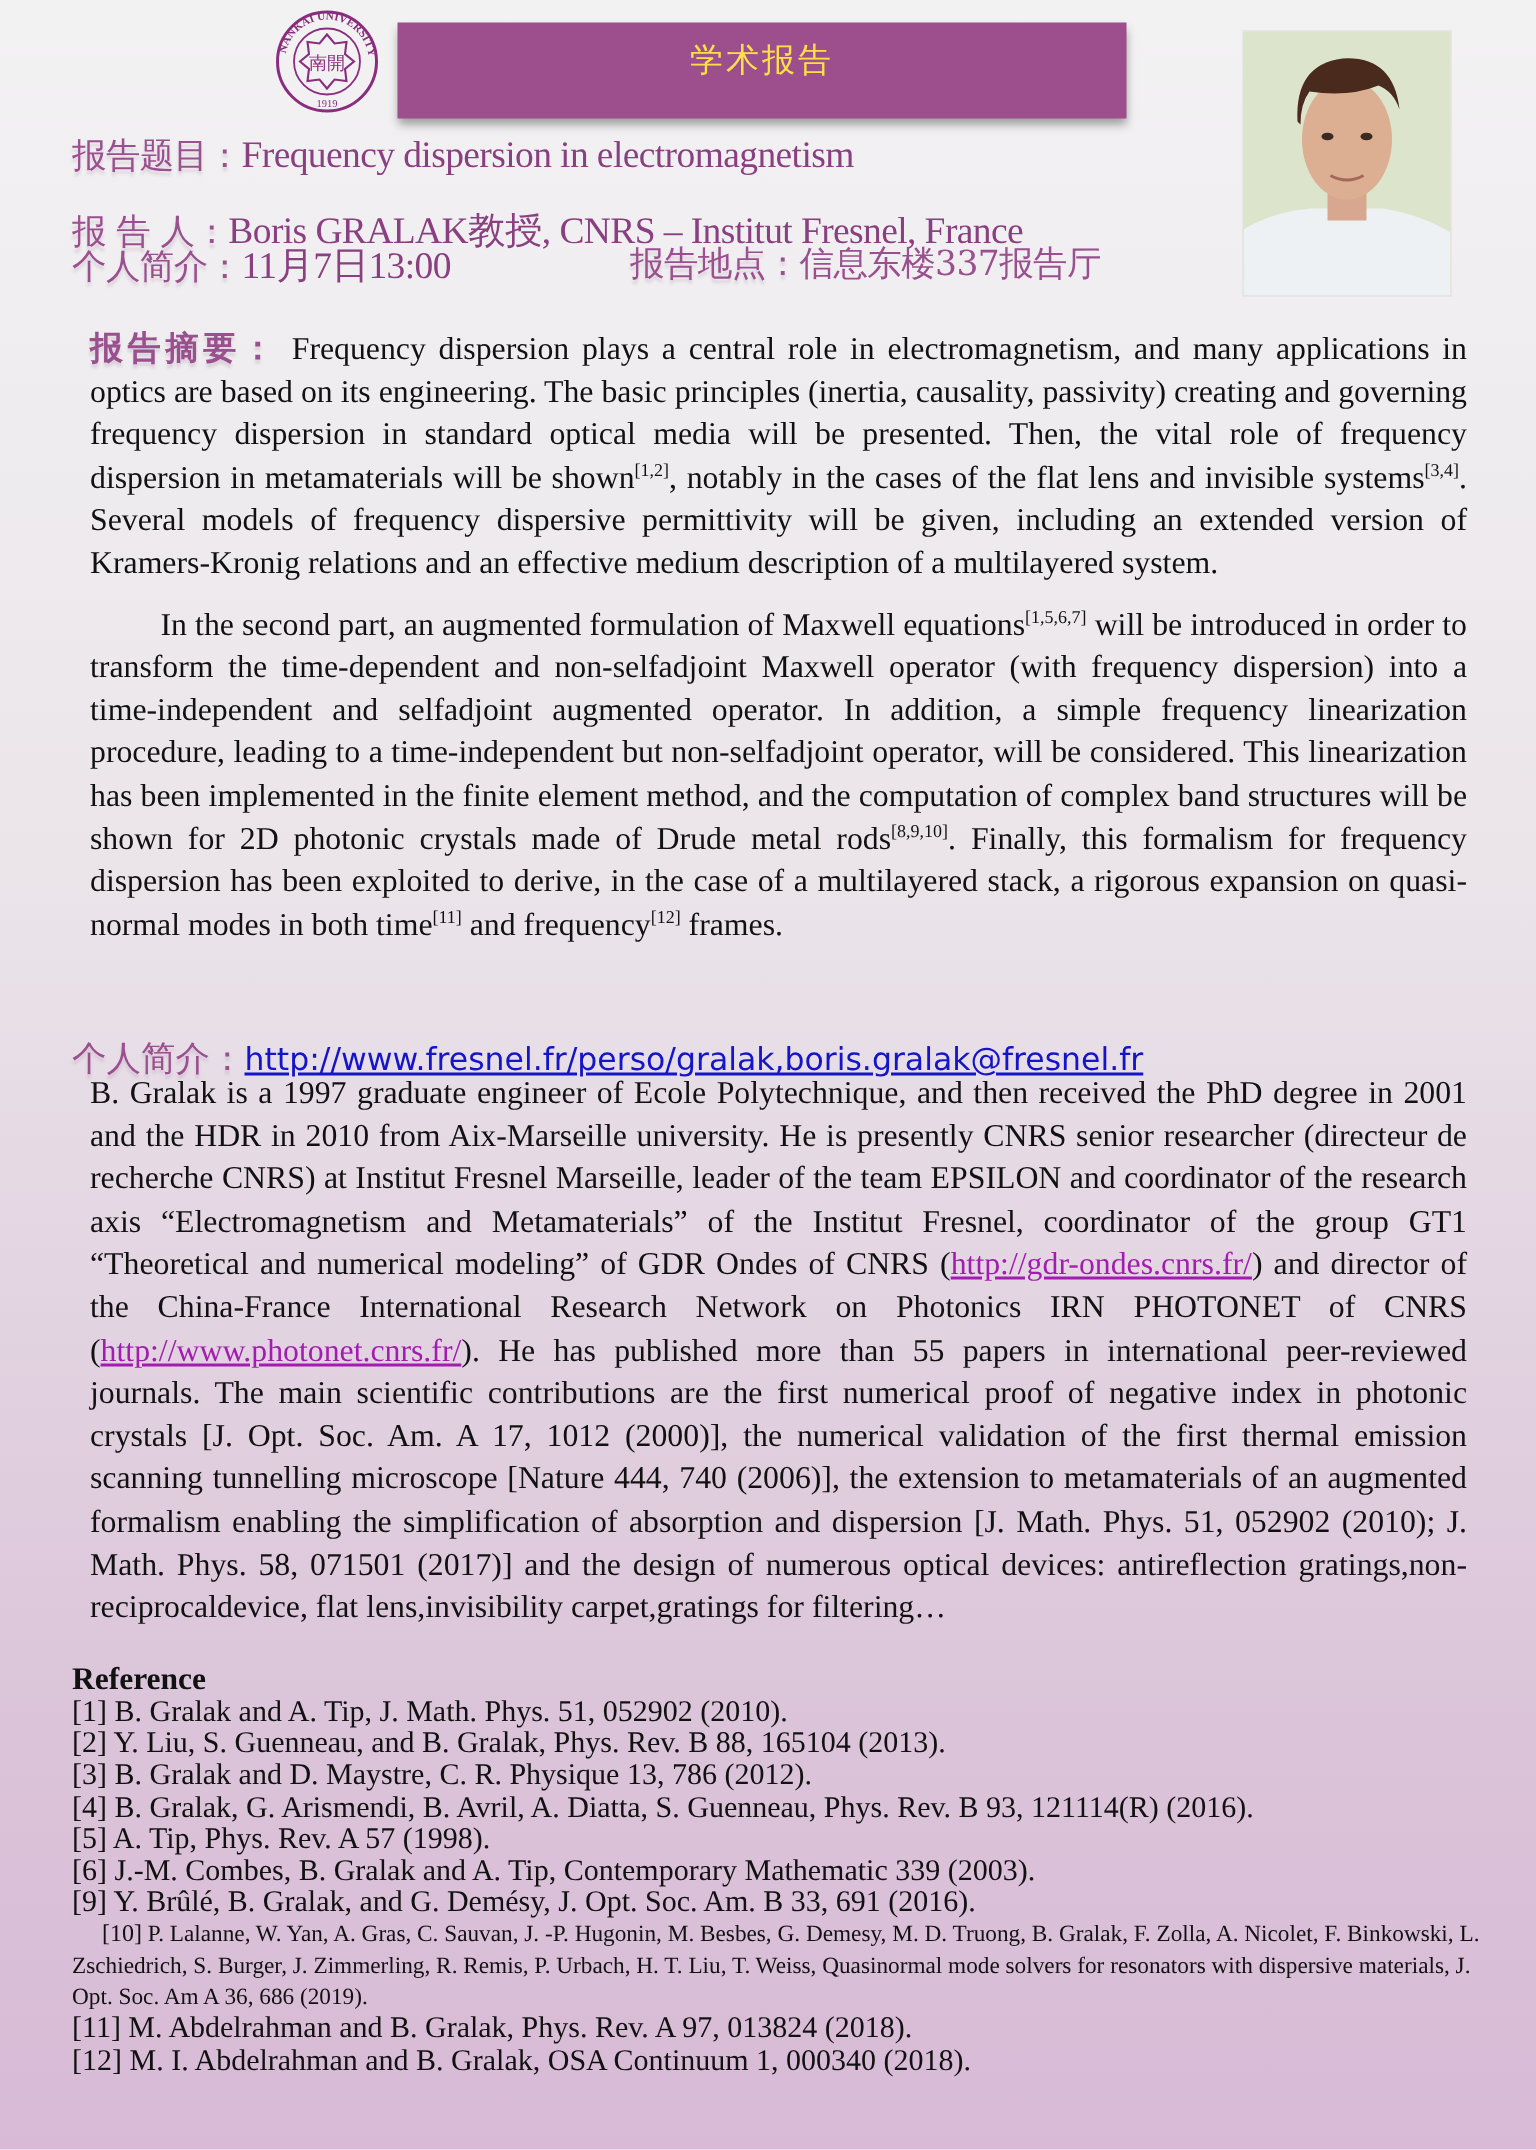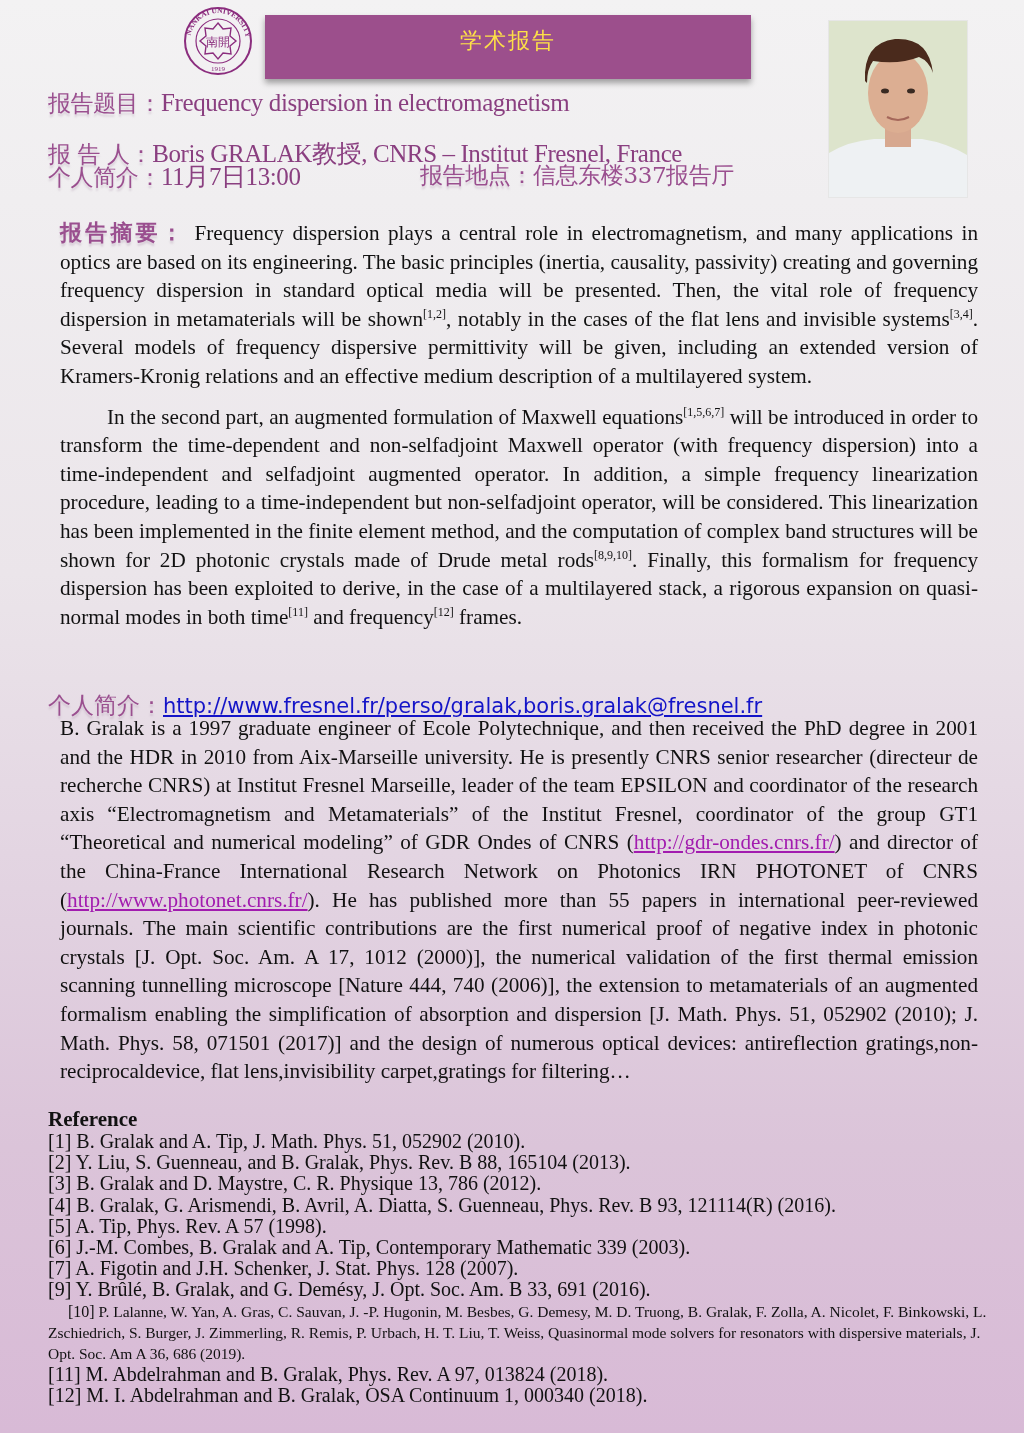--- a/index.html
+++ b/index.html
@@ -107,18 +107,17 @@
 </div>
 
 <div class="refs">
   <div class="ref-title">Reference</div>
   <div class="ref"><span>[1]</span><span> B. Gralak and A. Tip, J. Math. Phys. 51, 052902 (2010).</span></div>
   <div class="ref"><span>[2]</span><span> Y. Liu, S. Guenneau, and B. Gralak, Phys. Rev. B 88, 165104 (2013).</span></div>
   <div class="ref"><span>[3]</span><span> B. Gralak and D. Maystre, C. R. Physique 13, 786 (2012).</span></div>
   <div class="ref"><span>[4]</span><span> B. Gralak, G. Arismendi, B. Avril, A. Diatta, S. Guenneau, Phys. Rev. B 93, 121114(R) (2016).</span></div>
   <div class="ref"><span>[5]</span><span> A. Tip, Phys. Rev. A 57 (1998).</span></div>
   <div class="ref"><span>[6]</span><span> J.-M. Combes, B. Gralak and A. Tip, Contemporary Mathematic 339 (2003).</span></div>
-  <div class="ref"><span>[7]</span><span> A. Figotin and J.H. Schenker, J. Stat. Phys. 128 (2007).</span></div>
   <div class="ref"><span>[9]</span><span> Y. Brûlé, B. Gralak, and G. Demésy, J. Opt. Soc. Am. B 33, 691 (2016).</span></div>
   <div class="ref small"><span class="num">[10]</span><span> P. Lalanne, W. Yan, A. Gras, C. Sauvan, J. -P. Hugonin, M. Besbes, G. Demesy, M. D. Truong, B. Gralak, F. Zolla, A. Nicolet, F. Binkowski, L. Zschiedrich, S. Burger, J. Zimmerling, R. Remis, P. Urbach, H. T. Liu, T. Weiss, Quasinormal mode solvers for resonators with dispersive materials, J. Opt. Soc. Am A 36, 686 (2019).</span></div>
   <div class="ref"><span>[11]</span><span> M. Abdelrahman and B. Gralak, Phys. Rev. A 97, 013824 (2018).</span></div>
   <div class="ref"><span>[12]</span><span> M. I. Abdelrahman and B. Gralak, OSA Continuum 1, 000340 (2018).</span></div>
 </div>
 
 </body></html>

